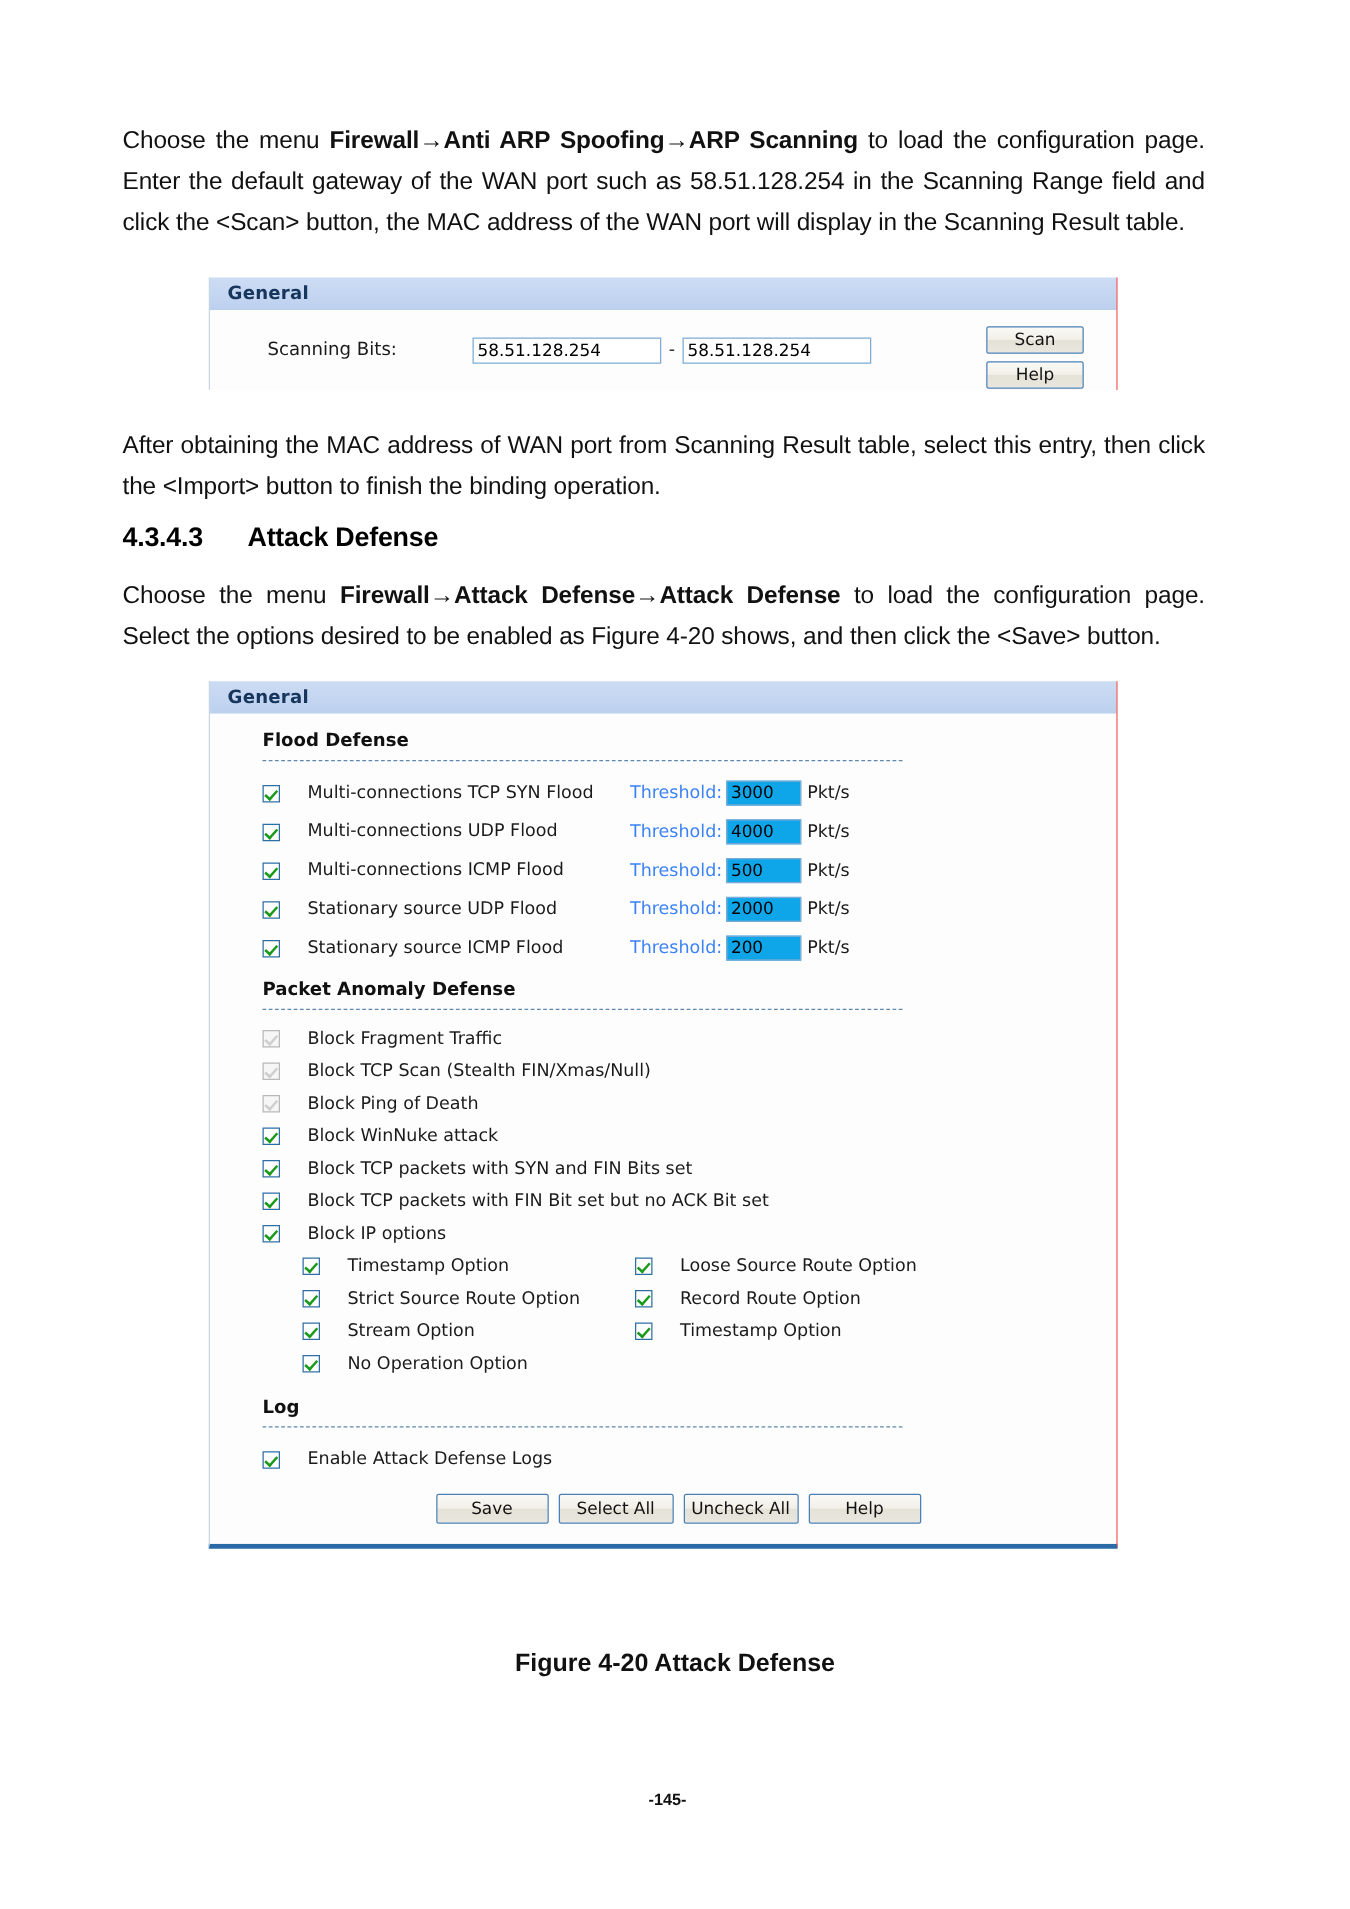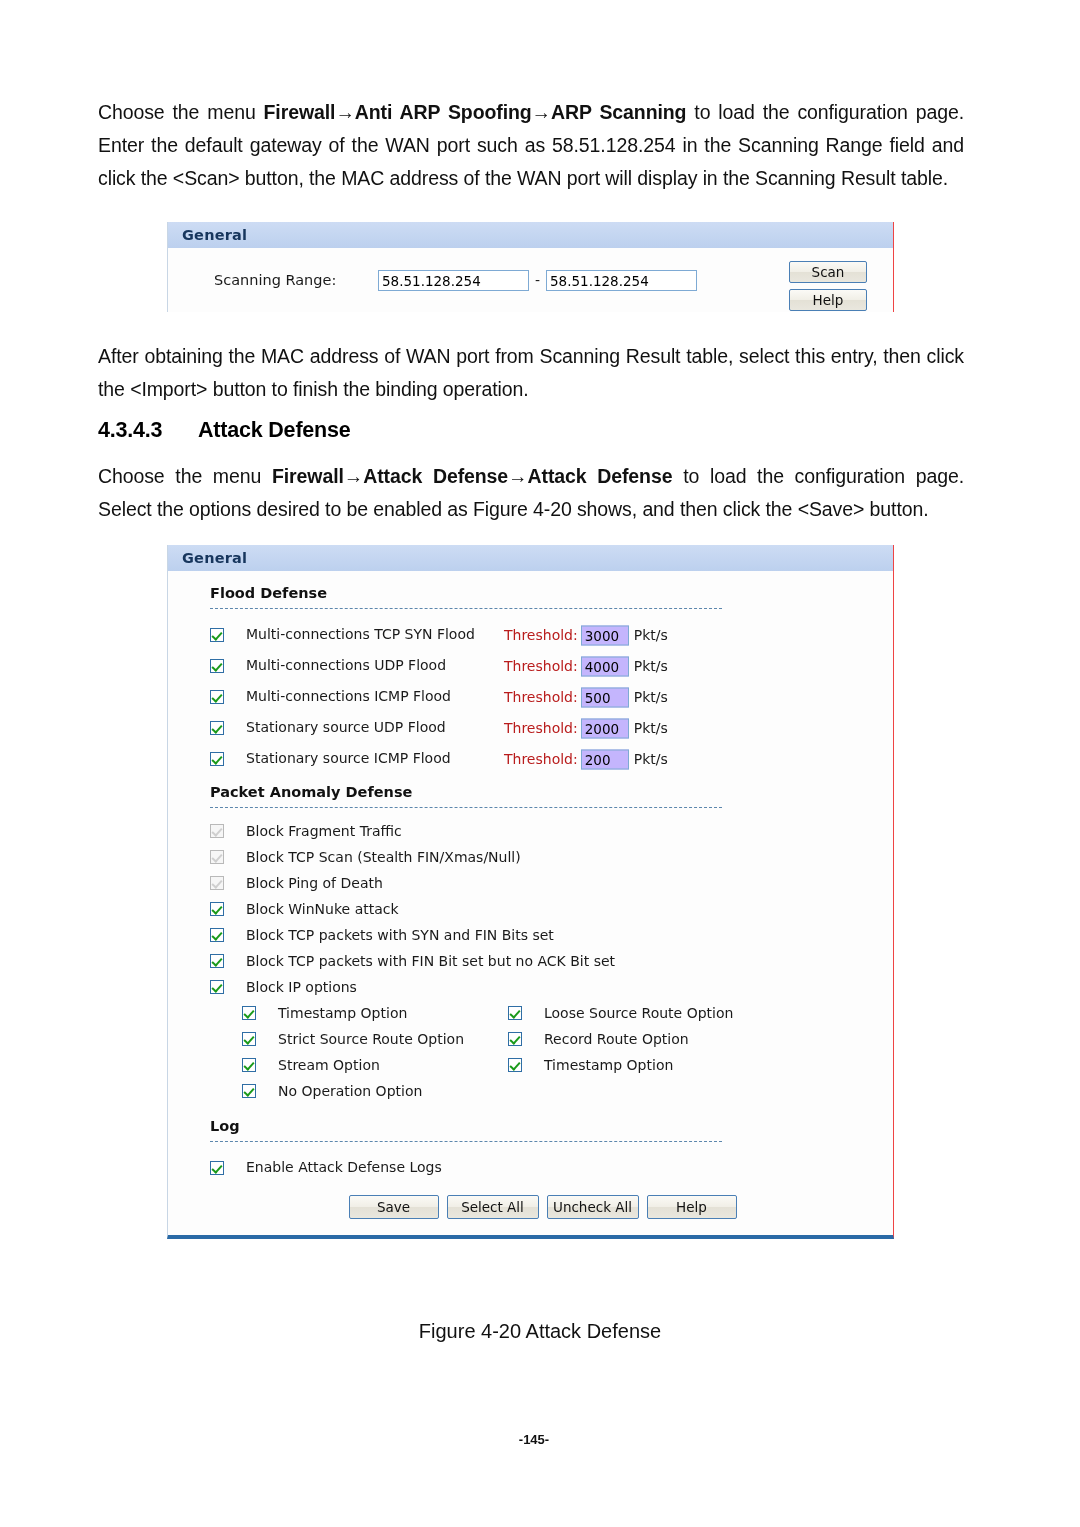--- a/index.html
+++ b/index.html
@@ -203,30 +203,30 @@
   }
 
   .threshold {
     position: absolute;
     left: 294px;
     top: 50%;
     transform: translateY(-50%);
     font-size: 14px;
     white-space: nowrap;
   }
-  .threshold .th-label { color: #b91c1c; }
+  .threshold .th-label { color: #3b82f6; }
   .threshold .th-box {
     display: inline-block;
     vertical-align: middle;
-    width: 48px;
+    width: 60px;
     height: 20px;
     line-height: 18px;
     box-sizing: border-box;
     border: 1px solid #7eaad4;
-    background: #c4b5fd;
+    background: #0ea5e9;
     font-family: "DejaVu Sans", "Liberation Sans", sans-serif;
     font-size: 13.5px;
     padding: 0 3px;
     margin: 0 5px 0 3px;
     color: #000;
   }
   .threshold .th-unit { color: #1a1a1a; }
 
   .ipopt-grid {
     position: relative;
@@ -246,21 +246,21 @@
 <body>
 
 <div class="page">
 
   <div class="para" style="top:96px;"><span>Choose the menu </span><b>Firewall</b><b class="arrow">→</b><b>Anti ARP Spoofing</b><b class="arrow">→</b><b>ARP Scanning</b><span> to load the configuration page. Enter the default gateway of the WAN port such as 58.51.128.254 in the Scanning Range field and click the &lt;Scan&gt; button, the MAC address of the WAN port will display in the Scanning Result table.</span></div>
 
   <div class="ui-panel" style="left:167px; top:222px; width:727px;">
     <div class="panel-header">General</div>
     <div class="panel-body">
       <div class="scan-row">
-        <div class="scan-label">Scanning Range:</div>
+        <div class="scan-label">Scanning Bits:</div>
         <input id="range-start" class="txtbox" type="text" value="58.51.128.254" style="">
         <span class="range-dash">-</span>
         <input id="range-end" class="txtbox" type="text" value="58.51.128.254" style="">
         <button id="scan-btn" class="btn">Scan</button>
         <button id="help-btn1" class="btn">Help</button>
       </div>
     </div>
   </div>
 
   <div class="para" style="top:340px;">After obtaining the MAC address of WAN port from Scanning Result table, select this entry, then click the &lt;Import&gt; button to finish the binding operation.</div>
@@ -311,17 +311,17 @@
         <div class="dashed full"></div>
         <div id="log-row">
             <div class="chk-row"><span class="cb"></span><span>Enable Attack Defense Logs</span></div>
           </div>
 
         <div class="btn-row" id="btn-row"><button class="btn wide" style="min-width: 90px;">Save</button><button class="btn wide" style="min-width: 92px;">Select All</button><button class="btn wide" style="min-width: 92px;">Uncheck All</button><button class="btn wide" style="min-width: 90px;">Help</button></div>
       </div>
     </div>
   </div>
 
-  <div class="figcap" style="top:1320px;">Figure 4-20 Attack Defense</div>
+  <div class="figcap" style="top:1320px;font-weight:bold;">Figure 4-20 Attack Defense</div>
 
   <div class="pagenum" style="top:1432px;">-145-</div>
 
 </div>
 
 </body></html>

